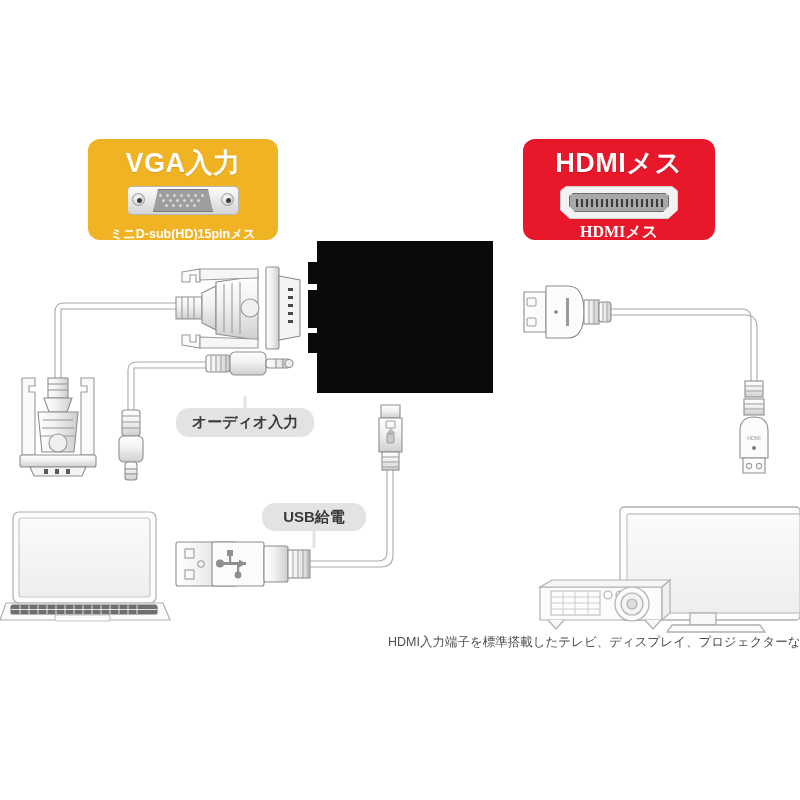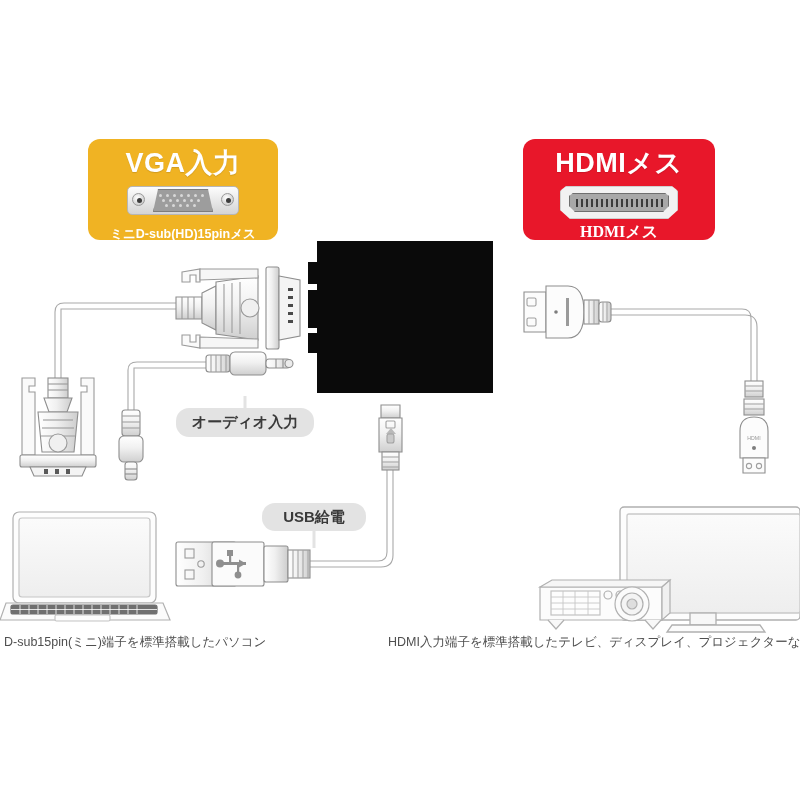--- a/index.html
+++ b/index.html
@@ -435,16 +435,15 @@
           <i style="left:91px"></i>
       </div>
     </div>
     <div class="bsub">HDMIメス</div>
   </div>
 
   <div class="pill" id="pill-usb">USB給電</div>
   <div class="pill" id="pill-audio">オーディオ入力</div>
 
 
-  <div class="ptext" id="cap-left">D-sub15pin(ミニ)端子を標準搭載したパソコン</div>
   <div class="ptext" id="cap-right">HDMI入力端子を標準搭載したテレビ、ディスプレイ、プロジェクターなど</div>
 
 </div>
 
 </body></html>

